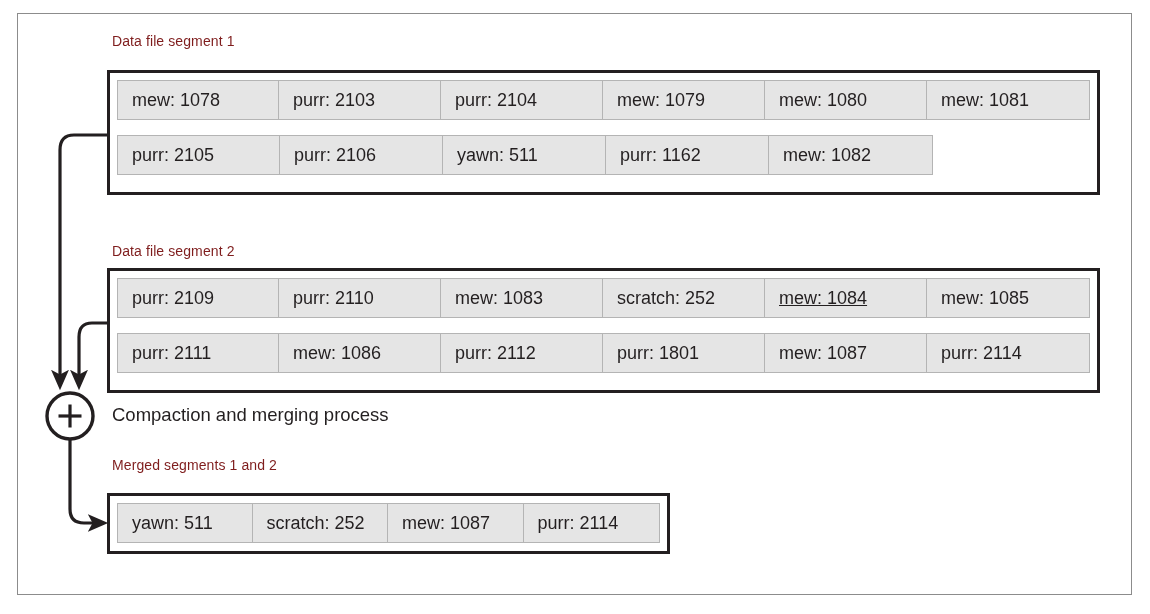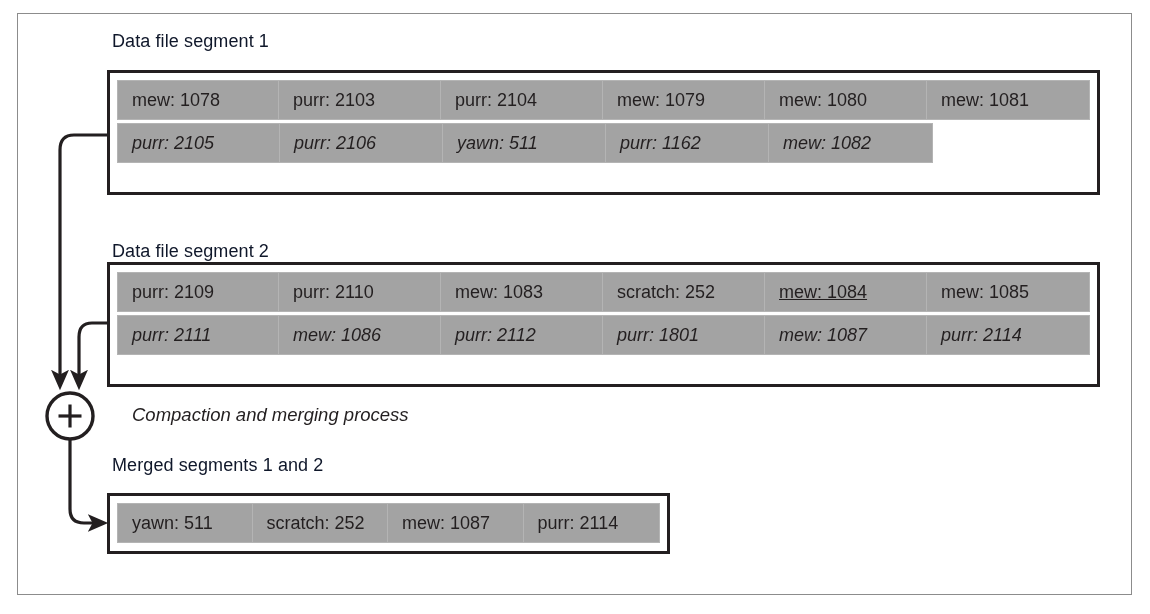--- a/index.html
+++ b/index.html
@@ -29,72 +29,69 @@
     width: 1115px;
     height: 582px;
     border: 1.5px solid #8c8c8c;
     box-sizing: border-box;
     background: #ffffff;
   }
 
   
   .section-title {
     position: absolute;
-    font-size: 18px;
+    font-size: 14px;
     line-height: 26px;
     font-weight: 400;
-    color: #0f172a;
+    color: #7f1d1d;
     letter-spacing: 0.1px;
     white-space: nowrap;
   }
 
   
   .segment-box {
     position: absolute;
     border: 3px solid #231f20;
     box-sizing: border-box;
     background: #ffffff;
     padding: 7px 7px;
   }
 
   .row {
     display: flex;
     width: 100%;
   }
   .row + .row {
-    margin-top: 3px;
-    font-style: italic;
+    margin-top: 15px;
   }
 
   .cell {
     box-sizing: border-box;
     height: 40px;
     line-height: 38px;
     border: 1px solid #b4b4b4;
-    background: #a3a3a3;
+    background: #e5e5e5;
     font-size: 18px;
     color: #231f20;
     padding-left: 14px;
     white-space: nowrap;
     overflow: hidden;
   }
   .cell + .cell {
     border-left: none;
   }
 
   
   .process-label {
     position: absolute;
     left: 112px;
     top: 404px;
     font-size: 18.5px;
-    font-style: italic;
     color: #231f20;
     white-space: nowrap;
-    margin-left: 20px;
   }
 
   
   .connectors {
     position: absolute;
     left: 0;
     top: 0;
     width: 1150px;
     height: 614px;
     pointer-events: none;
@@ -138,21 +135,21 @@
       <div class="cell" style="width:163px;">purr: 2105</div>
       <div class="cell" style="width:163px;">purr: 2106</div>
       <div class="cell" style="width:163px;">yawn: 511</div>
       <div class="cell" style="width:163px;">purr: 1162</div>
       <div class="cell" style="width:164px;">mew: 1082</div>
     </div>
   </div>
 
   <div class="section-title" style="left:112px; top:238px;">Data file segment 2</div>
 
-  <div class="segment-box" style="left:107px; top:262px; width:993px; height:125px;">
+  <div class="segment-box" style="left:107px; top:268px; width:993px; height:125px;">
     <div class="row">
       <div class="cell" style="width:163px;">purr: 2109</div>
       <div class="cell" style="width:163px;">purr: 2110</div>
       <div class="cell" style="width:163px;">mew: 1083</div>
       <div class="cell" style="width:163px;">scratch: 252</div>
       <div class="cell" style="width:163px;text-decoration:underline;">mew: 1084</div>
       <div class="cell" style="width:164px;">mew: 1085</div>
     </div>
     <div class="row">
       <div class="cell" style="width:163px;">purr: 2111</div>

